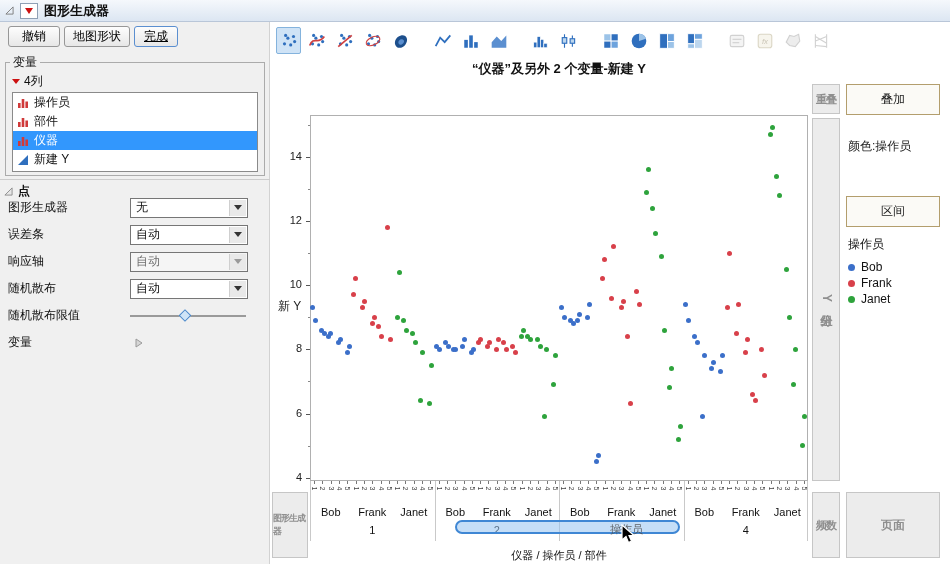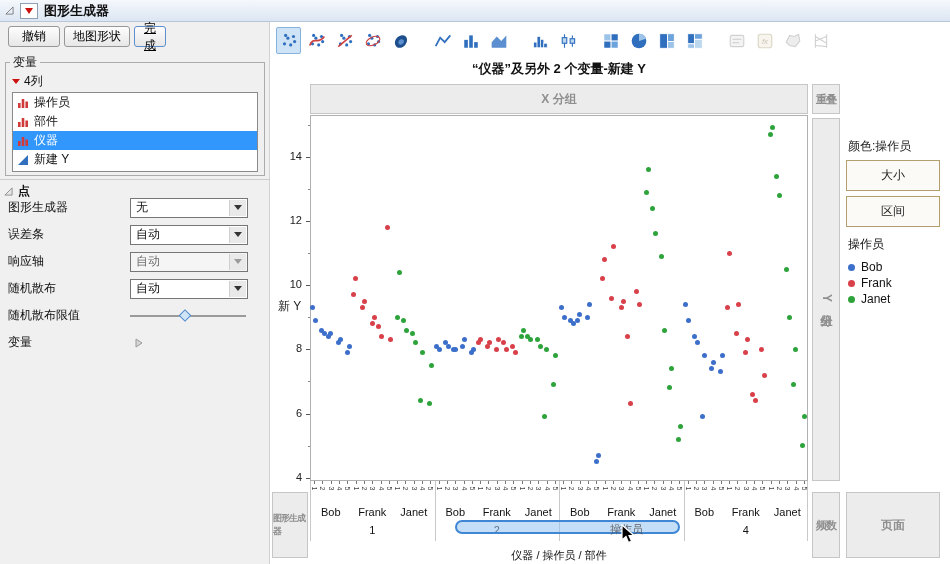--- a/index.html
+++ b/index.html
@@ -21,21 +21,21 @@
   .red-tri-sm{width:0;height:0;border-left:4px solid transparent;border-right:4px solid transparent;border-top:5px solid #cc1111;display:inline-block;}
 
   
   .left-region{position:absolute;left:0;top:22px;width:270px;height:542px;
     background:#f0f0f0;border-right:1px solid #d2d2d2;box-sizing:border-box;}
   .btn{position:absolute;top:26px;height:21px;box-sizing:border-box;
     background:linear-gradient(#fdfdfd,#e7e7e7);border:1px solid #979797;border-radius:3px;
     font-size:12px;display:flex;align-items:center;justify-content:center;cursor:default;}
   #btn-undo{left:8px;width:52px;}
   #btn-restart{left:64px;width:66px;}
-  #btn-done{left:134px;width:32px;border-color:#5b8fd0;text-decoration:underline;}
+  #btn-done{left:134px;width:44px;border-color:#5b8fd0;text-decoration:underline;}
 
   fieldset.vars{position:absolute;left:5px;top:54px;width:260px;height:122px;margin:0;
     border:1px solid #ababab;background:#f0f0f0;padding:1px 4px;box-sizing:border-box;}
   fieldset.vars legend{font-size:12px;padding:0 3px;}
   .colrow{display:flex;align-items:center;gap:4px;padding:1px 2px 2px 2px;font-size:12px;}
   .varlist{margin:0 2px;border:1px solid #8a8a8a;background:#fff;height:78px;overflow:hidden;}
   .vrow{display:flex;align-items:center;gap:5px;height:19px;padding-left:3px;font-size:12px;}
   .vrow.selected{background:#3297fd;color:#fff;}
   .vicon{display:inline-flex;width:13px;justify-content:center;}
 
@@ -406,24 +406,23 @@
             <line x1="3" y1="2" x2="3" y2="14"></line>
             <line x1="13" y1="2" x2="13" y2="14"></line>
             <path d="M3,4 L13,10 M3,8 L13,4 M3,12 L13,13" fill="none"></path>
           </g>
         </svg>
       </div>
     </div>
 
   <div class="chart-title">“仪器”及另外 2 个变量-新建 Y</div>
 
-  <div class="zone" id="zone-groupx">X 分组</div>
   <div class="zone" id="zone-wrap">重叠</div>
+  <div class="gold" id="zone-overlay">叠加</div>
   <div id="color-label">颜色:操作员</div>
-  <div class="gold" id="zone-size">大小</div>
   <div class="gold" id="zone-interval">区间</div>
   <div class="zone" id="zone-groupy">Y 分组</div>
   <div class="zone" id="zone-mapshape">图形生成器</div>
   <div class="zone" id="zone-freq">频数</div>
   <div class="zone" id="zone-page">页面</div>
 
   <div id="legend">
     <div class="ltitle">操作员</div>
     <div id="legend-items">
         <div class="litem">

